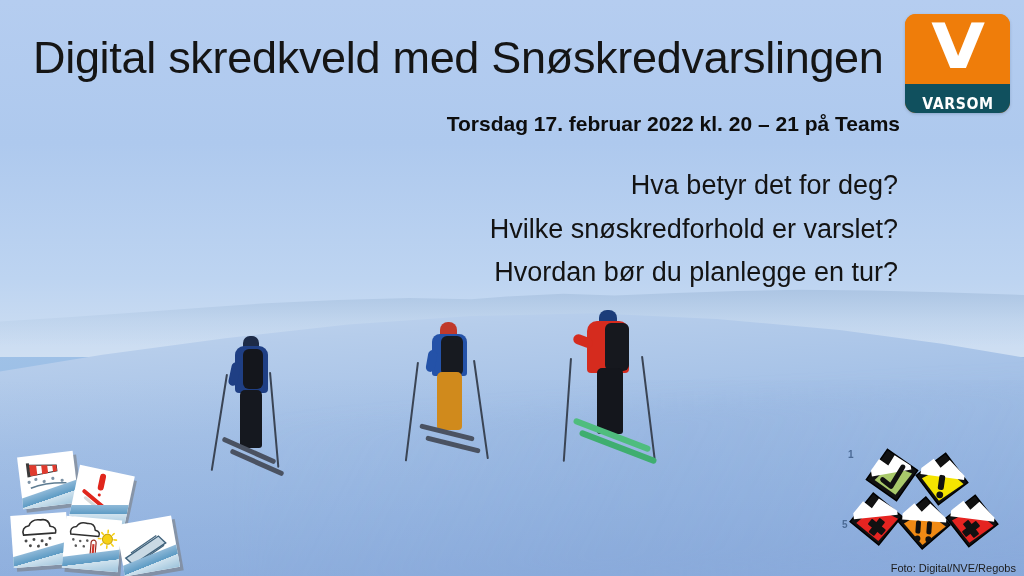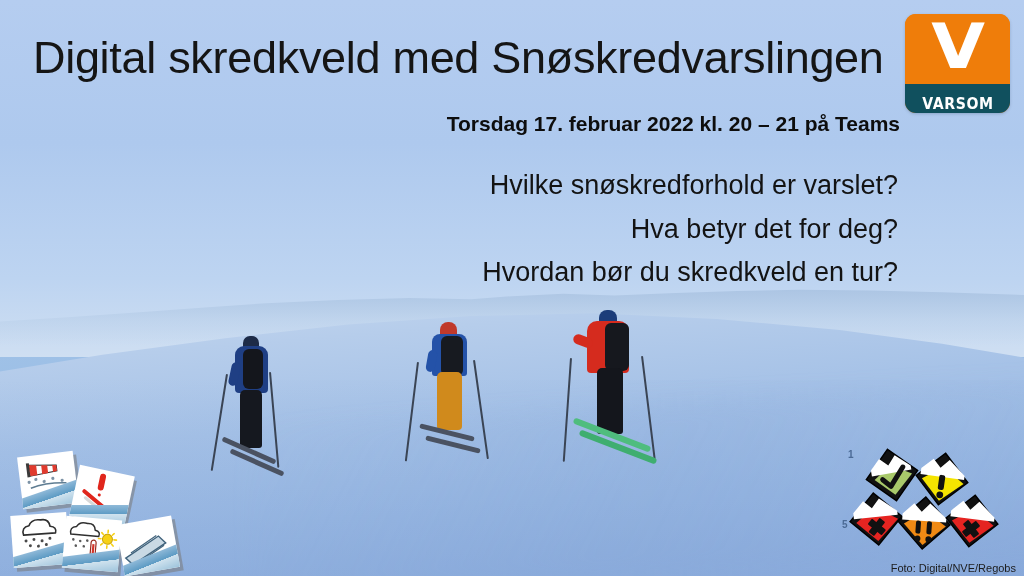--- a/index.html
+++ b/index.html
@@ -172,23 +172,23 @@
       <div class="sk-ski" style="left:6px; top:122px; width:82px; height:6px; background:#4fbd7e; transform:rotate(21deg);"></div>
       <div class="sk-ski" style="left:12px; top:134px; width:82px; height:6px; background:#3fae70; transform:rotate(21deg);"></div>
     </div>
   </div>
 
   <div class="title">Digital skredkveld med Snøskredvarslingen</div>
 
   <div class="subtitle">Torsdag 17. februar 2022 kl. 20 – 21 på Teams</div>
 
   <div class="questions">
+    <div class="q">Hva betyr det for deg?</div>
     <div class="q">Hvilke snøskredforhold  er varslet?</div>
-    <div class="q">Hva betyr det for deg?</div>
-    <div class="q">Hvordan bør du skredkveld en tur?</div>
+    <div class="q">Hvordan bør du planlegge en tur?</div>
   </div>
 
   <div class="logo">
     <div class="logo-top">
       <span class="logo-v">V</span>
     </div>
     <div class="logo-bottom">
       <span class="logo-word">VARSOM</span>
     </div>
   </div>

